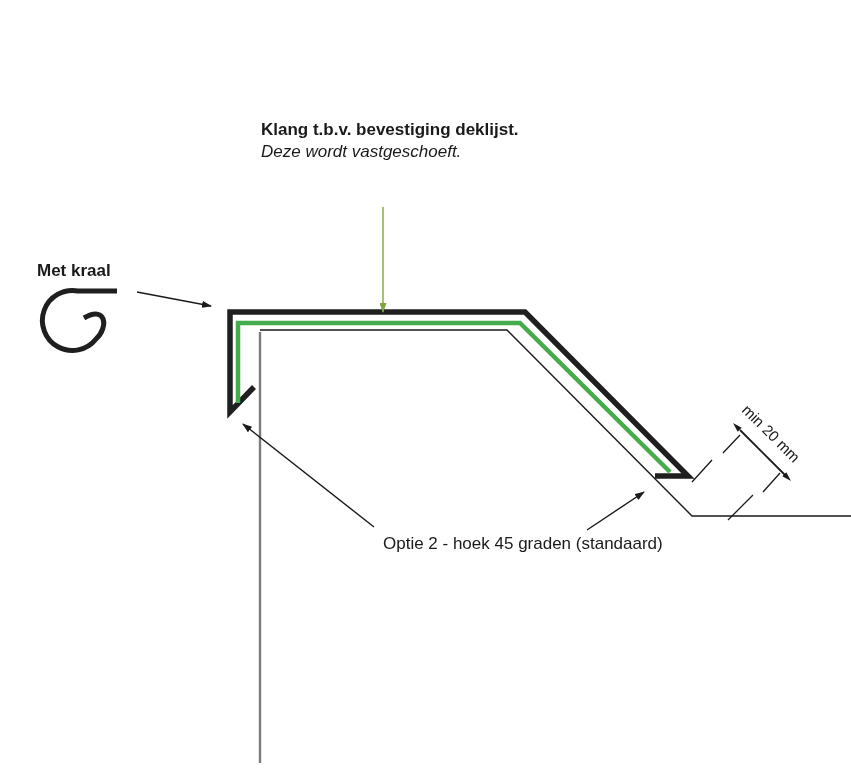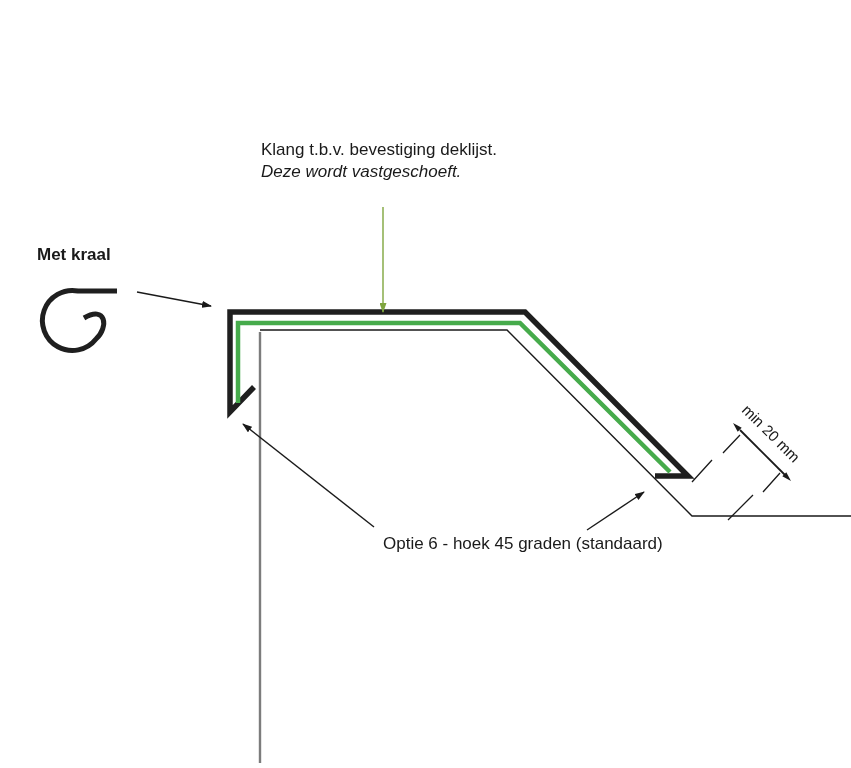--- a/index.html
+++ b/index.html
@@ -7,24 +7,24 @@
     position: relative;
     width: 851px;
     height: 768px;
     background: #ffffff;
     overflow: hidden;
     font-family: "Liberation Sans", sans-serif;
     color: #1a1a1a;
   }
   .diagram-svg { position: absolute; left: 0; top: 0; }
   .anno { position: absolute; font-size: 17px; line-height: 22px; white-space: nowrap; }
-  .anno .b { font-weight: normal; margin-top: 20px; }
+  .anno .b { font-weight: bold; }
   .anno .i { font-style: italic; }
   .klang-note   { left: 261px; top: 119px; }
-  .kraal-label  { left: 37px;  top: 244px; font-weight: bold; }
+  .kraal-label  { left: 37px;  top: 260px; font-weight: bold; }
   .waterkering-note { left: 383px; top: 533px; line-height: 21px; }
   .dim-label {
     position: absolute;
     left: 751px; top: 401px;
     font-size: 15px;
     white-space: nowrap;
     transform: rotate(45deg);
     transform-origin: 0 0;
   }
 </style>
@@ -66,18 +66,18 @@
   </svg>
 
   <div class="anno klang-note">
     <div class="b">Klang t.b.v. bevestiging deklijst.</div>
     <div class="i">Deze wordt vastgeschoeft.</div>
   </div>
 
   <div class="anno kraal-label">Met kraal</div>
 
   <div class="anno waterkering-note">
-    <div>Optie 6 - hoek 45 graden (standaard)</div>
+    <div>Optie 2 - hoek 45 graden (standaard)</div>
   </div>
 
   <div class="dim-label">min 20 mm</div>
 
 </div>
 
 </body></html>

